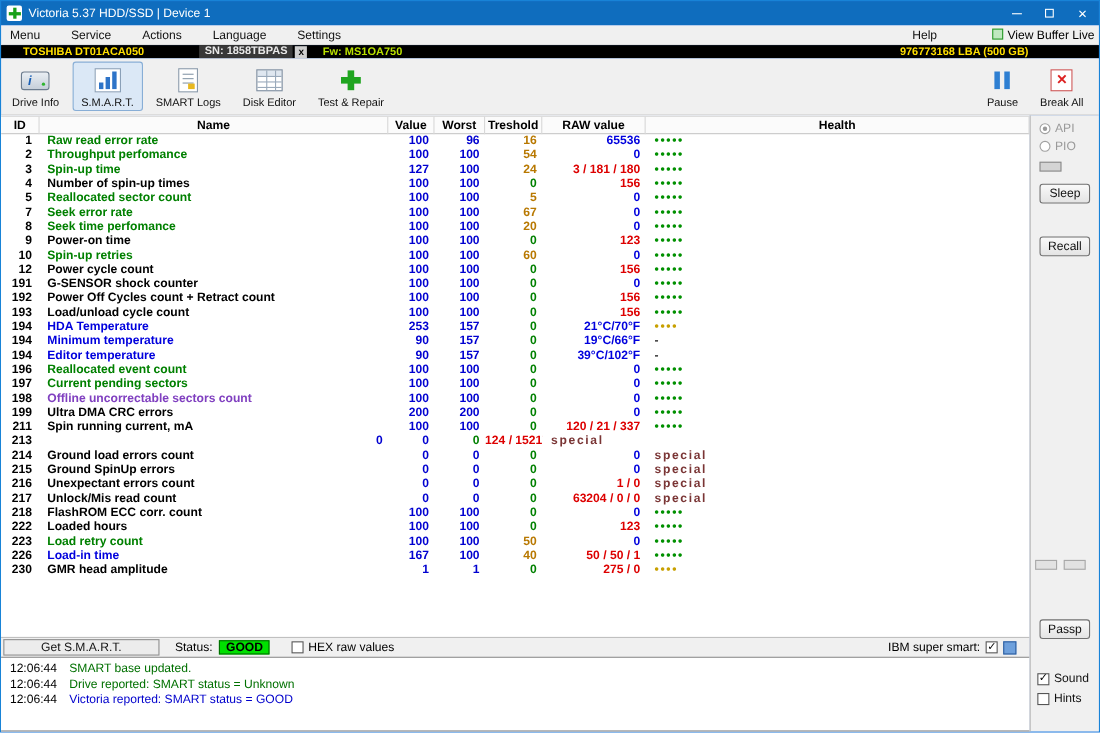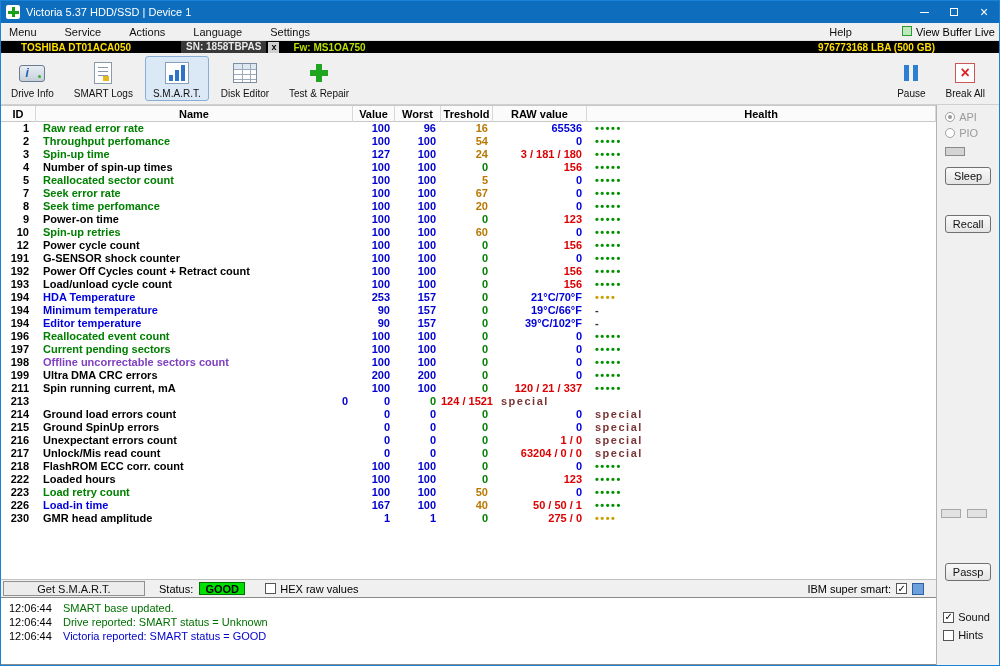--- a/index.html
+++ b/index.html
@@ -145,35 +145,35 @@
     <span class="dev-lba">976773168 LBA (500 GB)</span>
   </div>
 
   <div class="toolbar">
     <div class="tool-btn">
       <div class="tbi">
           <div class="ic-drive"></div>
         </div>
       <div class="tlabel">Drive Info</div>
     </div>
-    <div class="tool-btn">
-      <div class="tbi">
-          <div class="ic-logs"></div>
-        </div>
-      <div class="tlabel">SMART Logs</div>
-    </div>
     <div class="tool-btn selected">
       <div class="tbi">
           <div class="ic-smart">
             <span class="b1"></span>
             <span class="b2"></span>
             <span class="b3"></span>
           </div>
         </div>
       <div class="tlabel">S.M.A.R.T.</div>
+    </div>
+    <div class="tool-btn">
+      <div class="tbi">
+          <div class="ic-logs"></div>
+        </div>
+      <div class="tlabel">SMART Logs</div>
     </div>
     <div class="tool-btn">
       <div class="tbi">
           <div class="ic-edit"></div>
         </div>
       <div class="tlabel">Disk Editor</div>
     </div>
     <div class="tool-btn">
       <div class="tbi">
           <div class="ic-test"></div>

